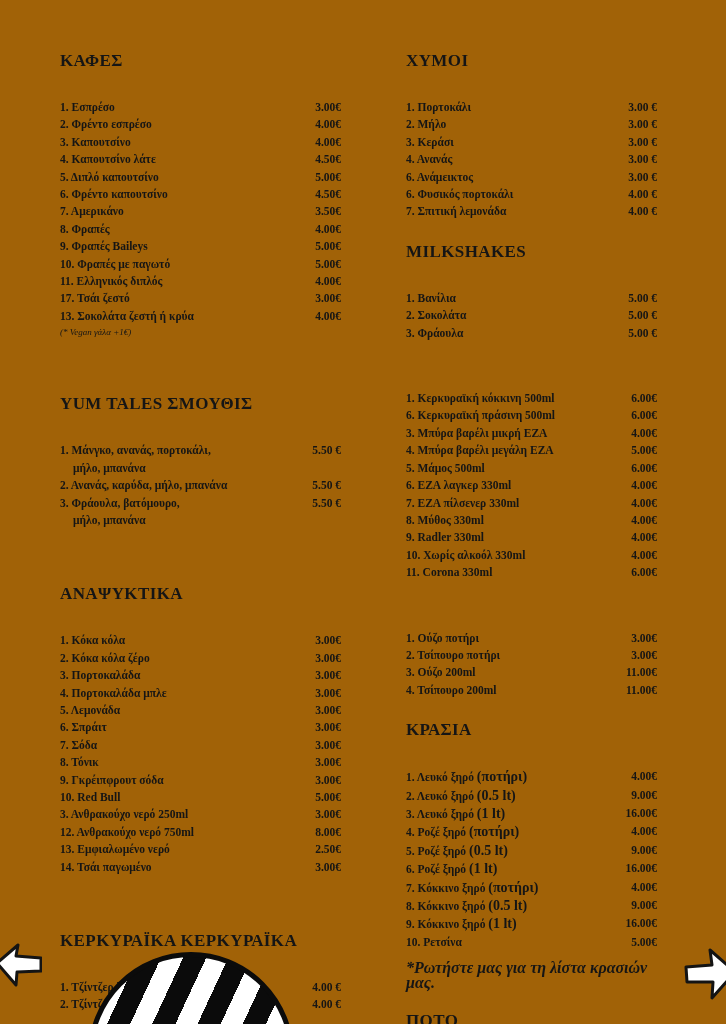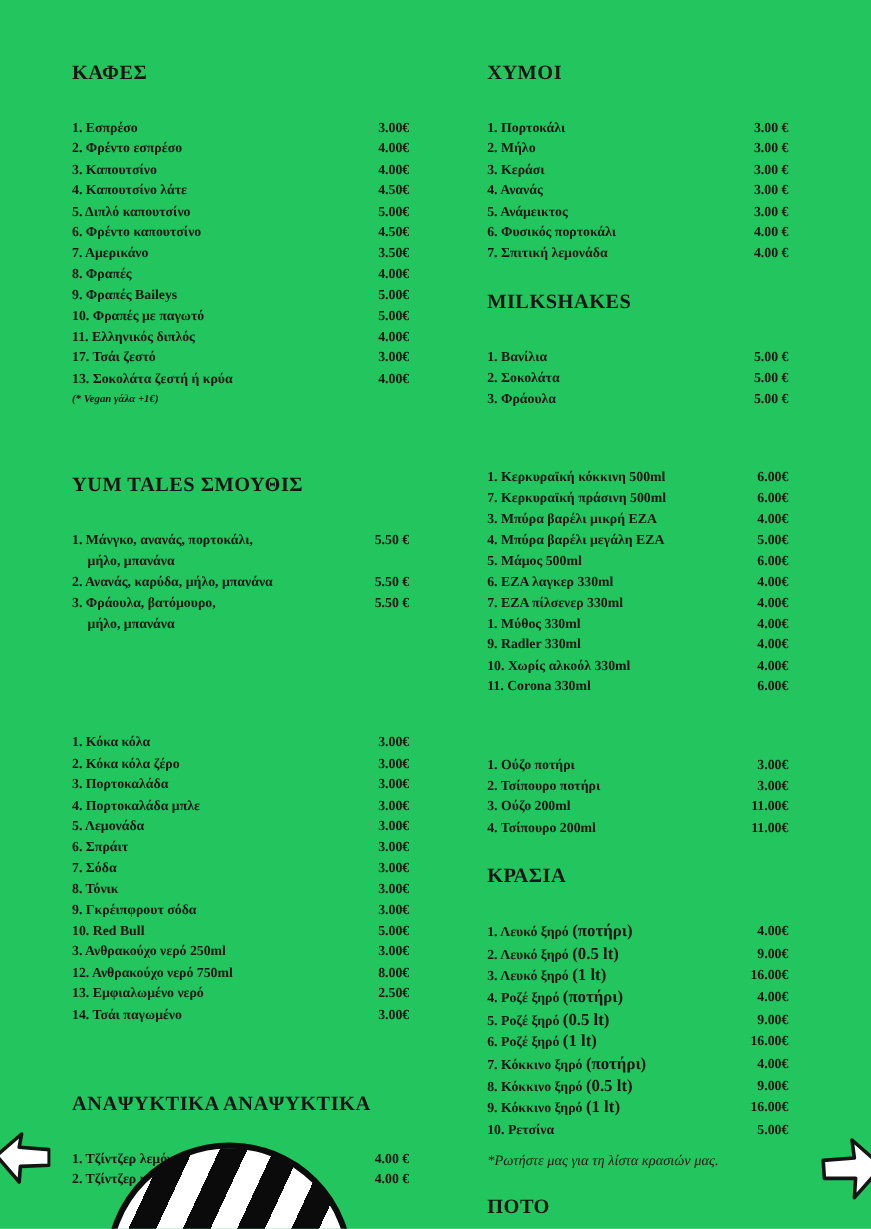--- a/index.html
+++ b/index.html
@@ -1,40 +1,40 @@
 <!DOCTYPE html>
 <html><head>
 <meta charset="utf-8">
 <style>
   * { margin:0; padding:0; box-sizing:border-box; }
   html,body { background:#e9e9e9; }
   body { width:726px; height:1024px; position:relative; overflow:hidden;
          font-family:"Liberation Serif", serif; color:#151515; margin:0 auto; }
-  .page { position:absolute; inset:0; background:#22c55e; overflow:hidden; }
+  .page { position:absolute; inset:0; background:#a16207; overflow:hidden; }
 
   .columns { display:flex; padding:50px 0 0 60px; }
   .col { display:flex; flex-direction:column; }
   .col-left  { width:281px; margin-right:65px; }
   .col-right { width:251px; }
   .col-left  .menu-section { margin-bottom:54px; }
   .col-right .menu-section { margin-bottom:20px; }
 
   .section-title { font-size:17px; font-weight:bold; line-height:21px;
                    letter-spacing:0.4px; margin-bottom:11px; }
   .item-list { list-style:none;margin-top:28px; }
   .menu-item { display:flex; justify-content:space-between; align-items:flex-start;
                font-size:11.5px; font-weight:bold; line-height:17.4px; }
   .item-name { padding-right:8px; }
   .item-line1 { display:block; }
   .item-line2 { display:block; padding-left:13px; }
   .item-suffix { font-size:14px; font-weight:bold; }
   .item-price { white-space:nowrap; }
 
-  .footnote { font-size:9px; font-style:italic; font-weight:bold; line-height:14px; }
-  .footnote-strong { font-size:12px; font-weight:normal; font-style:italic;
+  .footnote { font-size:9px; font-style:italic; font-weight:normal; line-height:14px; }
+  .footnote-strong { font-size:16px; font-weight:bold; font-style:italic;
                      line-height:15px; margin-top:9px; }
 
   
   .logo-circle { position:absolute; left:88px; top:952px; width:206px; height:206px;
                  border-radius:50%; border:5px solid #0b0b0b;
                  background:repeating-linear-gradient(115deg, #0b0b0b 0 21px, #ffffff 21px 41px); }
 
   
   .arrow { position:absolute; cursor:pointer; }
   .arrow-left  { left:-6px;  top:942px; }
@@ -150,20 +150,21 @@
             <li class="menu-item">
               <span class="item-name">
                 <span class="item-line1">3. Φράουλα, βατόμουρο,</span>
                 <span class="item-line2">μήλο, μπανάνα</span>
               </span>
               <span class="item-price">5.50 €</span>
             </li>
           </ul>
         </section>
         <section class="menu-section">
+          <h2 class="section-title">ΑΝΑΨΥΚΤΙΚΑ</h2>
           <ul class="item-list">
             <li class="menu-item">
               <span class="item-name">
                 <span class="item-line1">1. Κόκα κόλα</span>
               </span>
               <span class="item-price">3.00€</span>
             </li>
             <li class="menu-item">
               <span class="item-name">
                 <span class="item-line1">2. Κόκα κόλα ζέρο</span>
@@ -238,21 +239,21 @@
             </li>
             <li class="menu-item">
               <span class="item-name">
                 <span class="item-line1">14. Τσάι παγωμένο</span>
               </span>
               <span class="item-price">3.00€</span>
             </li>
           </ul>
         </section>
         <section class="menu-section">
-          <h2 class="section-title">ΑΝΑΨΥΚΤΙΚΑ ΑΝΑΨΥΚΤΙΚΑ</h2>
+          <h2 class="section-title">ΚΕΡΚΥΡΑΪΚΑ ΚΕΡΚΥΡΑΪΚΑ</h2>
           <ul class="item-list">
             <li class="menu-item">
               <span class="item-name">
                 <span class="item-line1">1. Τζίντζερ λεμόνι</span>
               </span>
               <span class="item-price">4.00 €</span>
             </li>
             <li class="menu-item">
               <span class="item-name">
                 <span class="item-line1">2. Τζίντζερ κουμκουάτ</span>
@@ -285,21 +286,21 @@
               <span class="item-price">3.00 €</span>
             </li>
             <li class="menu-item">
               <span class="item-name">
                 <span class="item-line1">4. Ανανάς</span>
               </span>
               <span class="item-price">3.00 €</span>
             </li>
             <li class="menu-item">
               <span class="item-name">
-                <span class="item-line1">5. Ανάμεικτος</span>
+                <span class="item-line1">6. Ανάμεικτος</span>
               </span>
               <span class="item-price">3.00 €</span>
             </li>
             <li class="menu-item">
               <span class="item-name">
                 <span class="item-line1">6. Φυσικός πορτοκάλι</span>
               </span>
               <span class="item-price">4.00 €</span>
             </li>
             <li class="menu-item">
@@ -336,21 +337,21 @@
         <section class="menu-section">
           <ul class="item-list">
             <li class="menu-item">
               <span class="item-name">
                 <span class="item-line1">1. Κερκυραϊκή κόκκινη 500ml</span>
               </span>
               <span class="item-price">6.00€</span>
             </li>
             <li class="menu-item">
               <span class="item-name">
-                <span class="item-line1">7. Κερκυραϊκή πράσινη 500ml</span>
+                <span class="item-line1">6. Κερκυραϊκή πράσινη 500ml</span>
               </span>
               <span class="item-price">6.00€</span>
             </li>
             <li class="menu-item">
               <span class="item-name">
                 <span class="item-line1">3. Μπύρα βαρέλι μικρή ΕΖΑ</span>
               </span>
               <span class="item-price">4.00€</span>
             </li>
             <li class="menu-item">
@@ -372,21 +373,21 @@
               <span class="item-price">4.00€</span>
             </li>
             <li class="menu-item">
               <span class="item-name">
                 <span class="item-line1">7. ΕΖΑ πίλσενερ 330ml</span>
               </span>
               <span class="item-price">4.00€</span>
             </li>
             <li class="menu-item">
               <span class="item-name">
-                <span class="item-line1">1. Μύθος 330ml</span>
+                <span class="item-line1">8. Μύθος 330ml</span>
               </span>
               <span class="item-price">4.00€</span>
             </li>
             <li class="menu-item">
               <span class="item-name">
                 <span class="item-line1">9. Radler 330ml</span>
               </span>
               <span class="item-price">4.00€</span>
             </li>
             <li class="menu-item">

